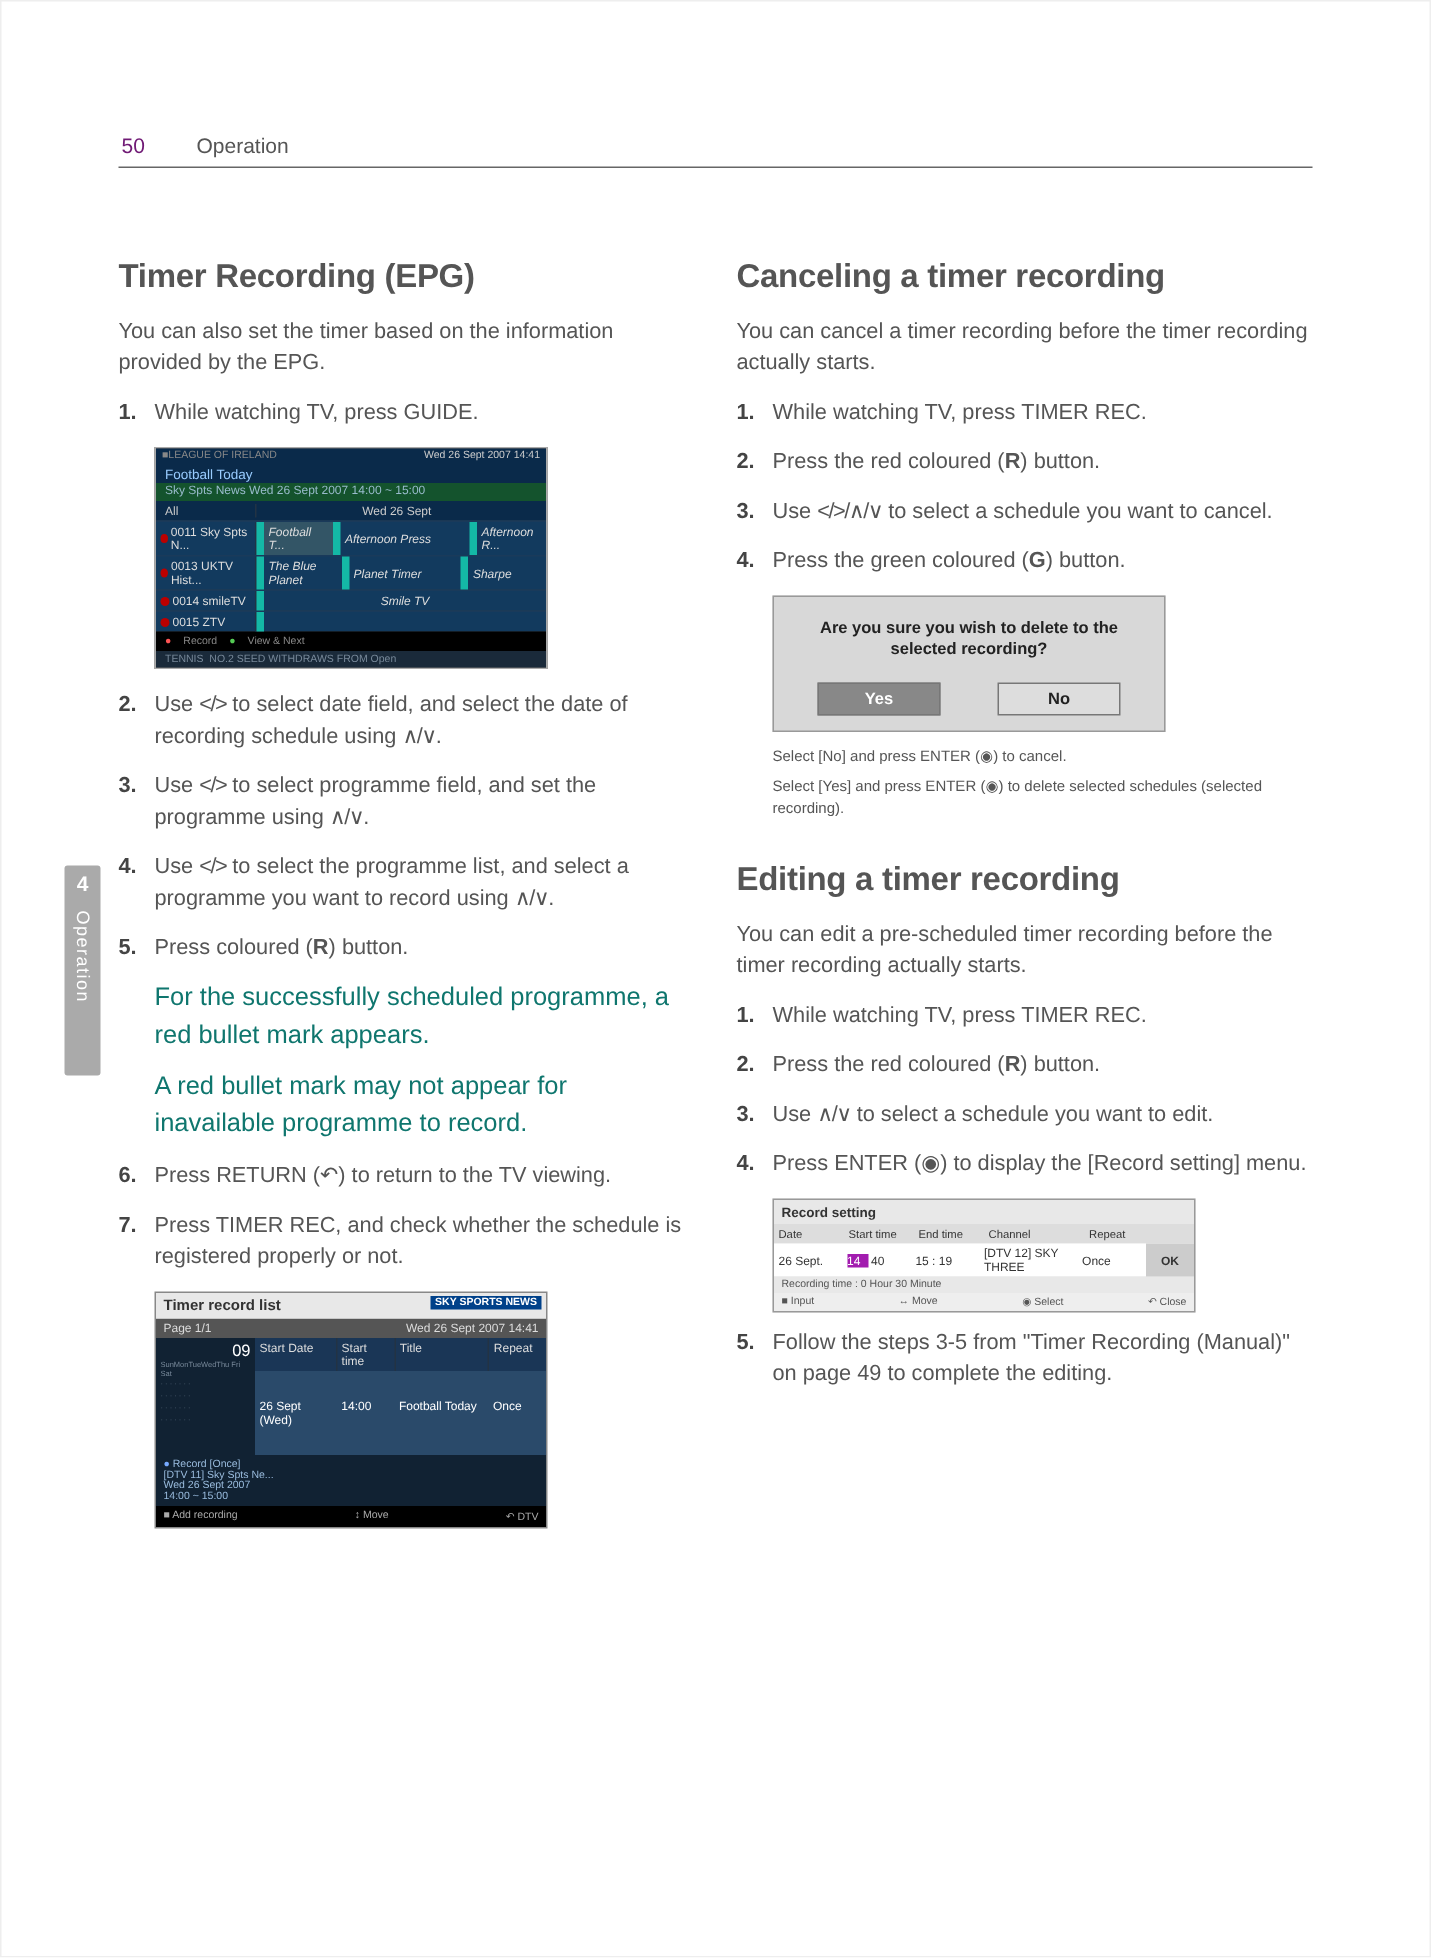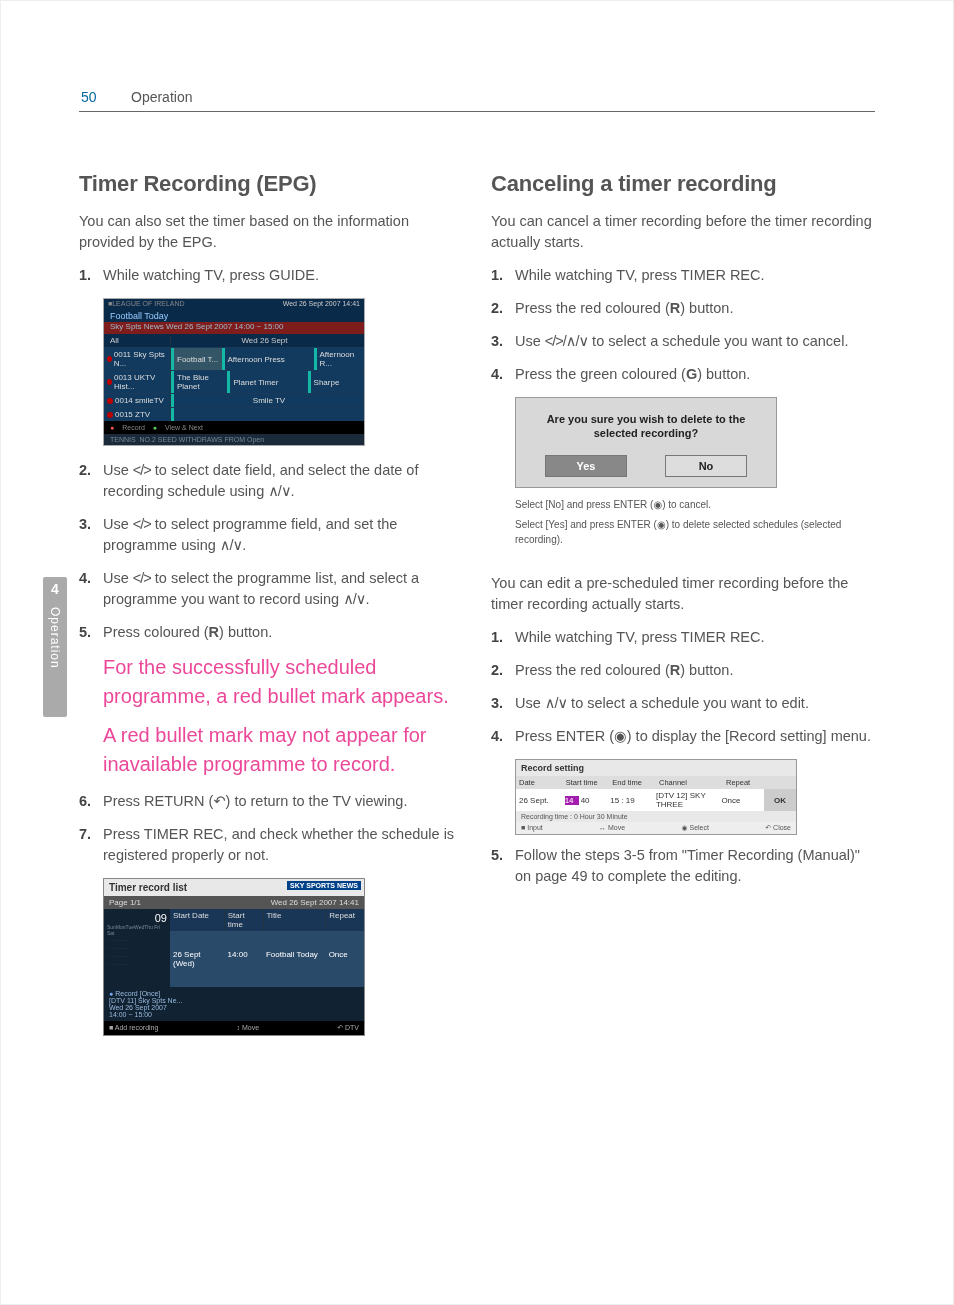--- a/index.html
+++ b/index.html
@@ -23,21 +23,21 @@
     top: 110px;
     left: 78px;
     right: 78px;
     border-top: 1px solid #666;
   }
   .page-number {
     position: absolute;
     top: 88px;
     left: 80px;
     font-size: 14px;
-    color: #0369a1;
+    color: #701a75;
   }
   .section-name {
     position: absolute;
     top: 88px;
     left: 130px;
     font-size: 14px;
     color: #555;
   }
   .columns {
     display: flex;
@@ -77,22 +77,22 @@
     position: relative;
   }
   ol.steps > li::before {
     content: counter(step) ".";
     position: absolute;
     left: 0;
     font-weight: bold;
     color: #444;
   }
   .sub {
-    font-size: 20px;
-    color: #ec4899;
+    font-size: 17px;
+    color: #0f766e;
     line-height: 1.45;
     margin: 0 0 10px 24px;
   }
   .bold { font-weight: bold; }
   .side-tab {
     position: absolute;
     left: 42px;
     top: 576px;
     width: 24px;
     height: 140px;
@@ -130,40 +130,40 @@
   .epg {
     width: 260px;
     padding: 0;
   }
   .epg .title-bar {
     background: #0a2a4a;
     color: #9cf;
     padding: 3px 6px 1px;
   }
   .epg .title-sub {
-    background: #7f1d1d;
+    background: #14532d;
     color: #9bc;
     padding: 0 6px 3px;
     font-size: 8px;
   }
   .epg .time-row {
     display:flex; background:#0a2a4a; color:#ccc; font-size:8px; padding:2px 6px;
   }
   .epg .time-row .left { width:60px; border-right:1px solid #234;}
   .epg .time-row .right { flex:1; text-align:center; }
   .epg .grid-row {
     display: flex;
     border-top: 1px solid #1a3a5a;
     background: #123a5e;
     color: #ddd;
     align-items: stretch;
     font-size: 8px;
   }
   .epg .grid-row .ch { width: 60px; padding:2px 3px; display:flex; align-items:center; border-right:1px solid #234;}
-  .epg .grid-row .cell { padding: 2px 3px; border-left:3px solid #14b8a6; display:flex; align-items:center;}
+  .epg .grid-row .cell { padding: 2px 3px; border-left:5px solid #14b8a6; display:flex; align-items:center;font-style:italic;}
   .epg .grid-row.sel .cell.first{ background:#356; }
   .epg .dot { width:6px;height:6px;background:#b00;border-radius:50%;display:inline-block;margin-right:2px;}
   .epg .foot { background:#000; color:#888; font-size:7px; padding:3px 6px; display:flex; gap:8px;}
   .epg .foot .g{color:#5c5;} .epg .foot .r{color:#f55;}
   .epg .tennis { background:#1a2a3a; color:#789; padding:2px 6px; font-size:7px;}
   .epg .right-time{ position:relative; text-align:right; color:#ccc; font-size:7px; padding:1px 4px; background:#0a2a4a;}
 
   
   .trl { width: 260px; border:1px solid #888;}
   .trl .hd { background:#e8e8e8; color:#333; font-size:10px; font-weight:bold; padding:3px 5px; position:relative;}
@@ -385,20 +385,21 @@
         </div>
       </div>
 
       <p class="img-caption">
         <span>Select [No] and press ENTER (</span><span>◉</span><span>) to cancel.</span>
       </p>
       <p class="img-caption" style="margin-bottom:26px;">
         <span>Select [Yes] and press ENTER (</span><span>◉</span><span>) to delete selected schedules (selected recording).</span>
       </p>
 
+      <h2>Editing a timer recording</h2>
       <p class="lead">You can edit a pre-scheduled timer recording before the timer recording actually starts.</p>
       <ol class="steps">
         <li>While watching TV, press TIMER REC.</li>
         <li>
           <span>Press the red coloured (</span><span class="bold">R</span><span>) button.</span>
         </li>
         <li>
           <span>Use </span><span class="glyph">∧/∨</span><span> to select a schedule you want to edit.</span>
         </li>
         <li>

